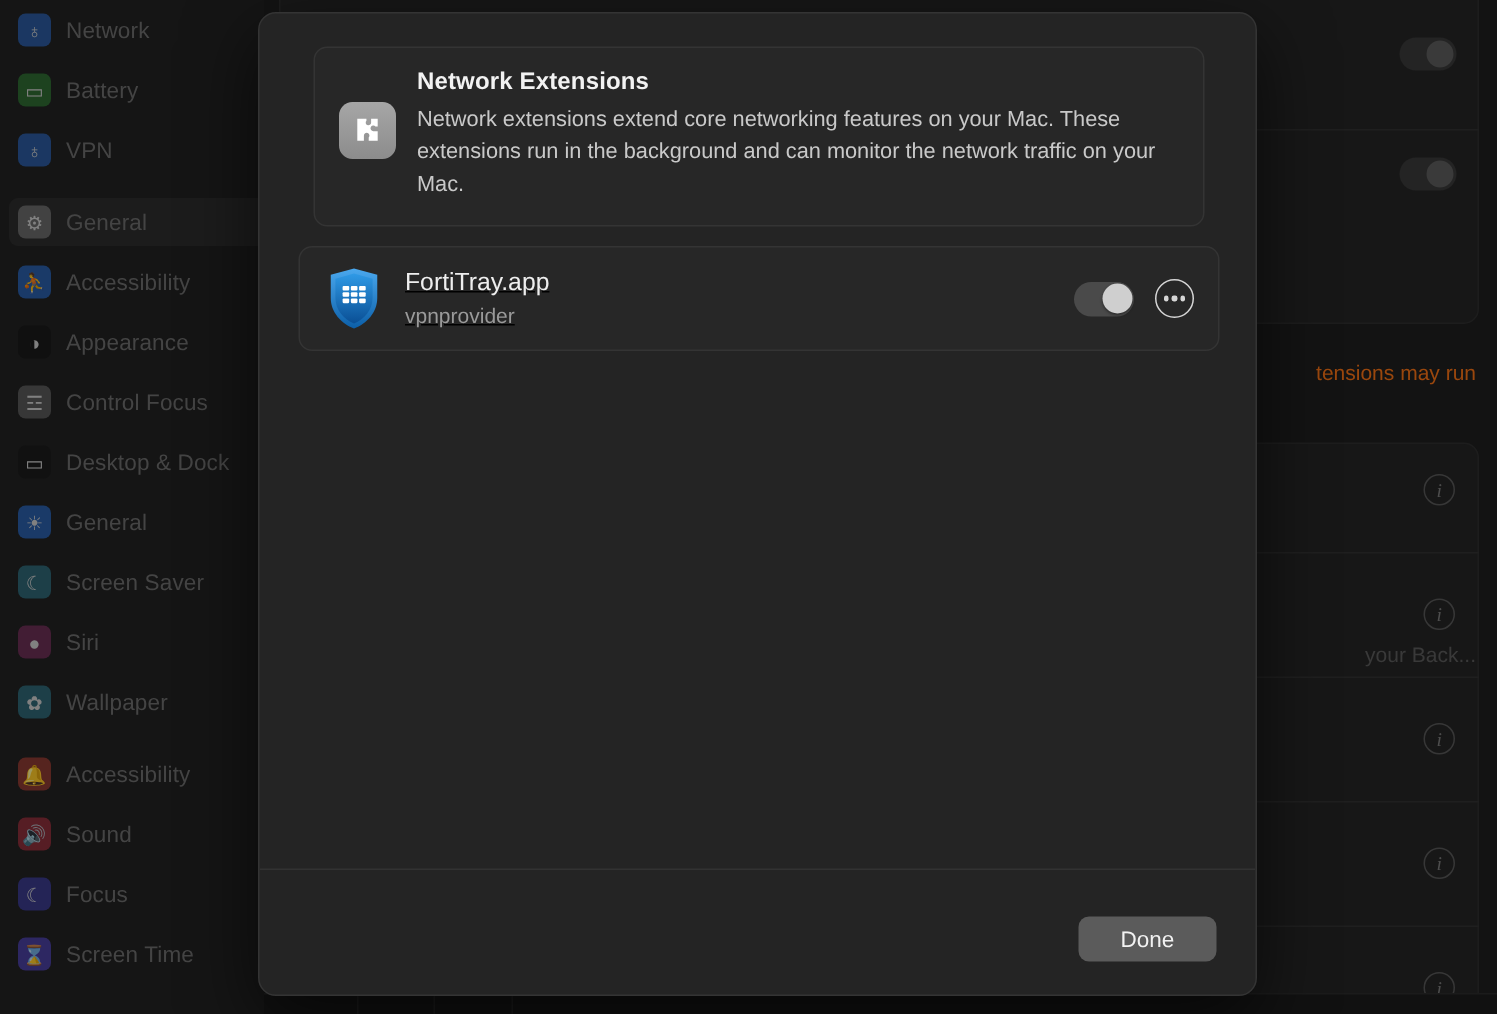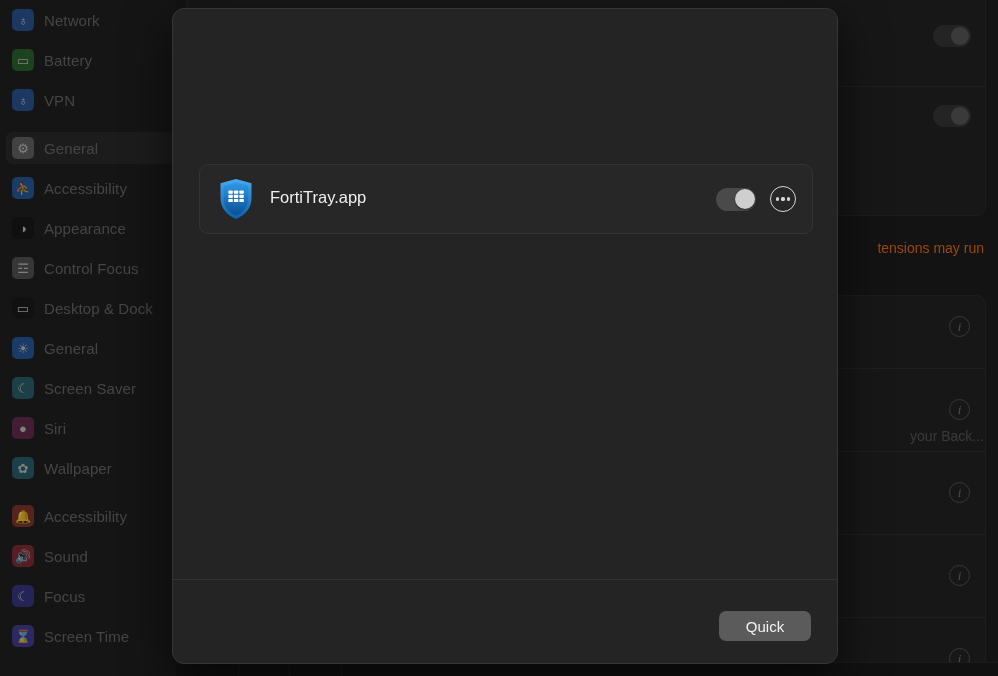--- a/index.html
+++ b/index.html
@@ -121,20 +121,21 @@
     font-size:14.5px; color:#c9c9c9; line-height:1.48;
   }
 
   .ext-card {
     position:absolute; left:26px; top:155px; width:614px;
     background:#272727; border:1px solid #343434; border-radius:9px;
   }
   .ext-row {
     display:flex; align-items:center; height:68px; padding:0 16px 0 16px;
     gap:14px;
+    text-decoration:underline;
   }
   .forti-ico {
     width:40px; height:44px; flex:0 0 40px; position:relative;
   }
   .ext-labels { flex:1; min-width:0; }
   .ext-name {
     font-size:16.5px; color:#eeeeee; line-height:1.2; margin-bottom:3px;
   }
   .ext-sub { font-size:14px; color:#9a9a9a; line-height:1.2; }
 
@@ -288,20 +289,31 @@
     <div class="bottom-strip"></div>
     <div class="strip-div" style="left:238px; bottom:0; height:14px;"></div>
     <div class="strip-div" style="left:289px; bottom:0; height:14px;"></div>
     <div class="strip-div" style="left:341px; bottom:0; height:14px;"></div>
   </div>
 
   <div class="scrim"></div>
 
   <div class="sheet">
 
+    <div class="sheet-head">
+      <div class="puzzle-ico">
+        <svg width="24" height="24" viewBox="0 0 24 24" aria-hidden="true">
+          <path fill="#ffffff" d="M5.2 4.2h6.1v1.3a1.8 1.8 0 1 0 3.1 1.25V4.2h4.4v5.1h-1.5a1.9 1.9 0 1 0-1.25 3.2h2.75v6.3h-6v-2.1a1.85 1.85 0 1 0-3.2-1.25v3.35H5.2Z"></path>
+        </svg>
+      </div>
+      <div class="head-text">
+        <div class="head-title">Network Extensions</div>
+        <div class="head-desc">Network extensions extend core networking features on your Mac. These extensions run in the background and can monitor the network traffic on your Mac.</div>
+      </div>
+    </div>
 
     <div class="ext-card">
       <div class="ext-row">
 
         <div class="forti-ico">
           <svg width="40" height="44" viewBox="0 0 40 44" aria-hidden="true">
             <defs>
               <linearGradient id="shOuter" x1="0" y1="0" x2="0" y2="1">
                 <stop offset="0" stop-color="#4aa8ee"></stop>
                 <stop offset="1" stop-color="#0c5fa8"></stop>
@@ -322,31 +334,32 @@
               <rect x="23.4" y="17.8" width="4.4" height="3.1" rx="0.7"></rect>
               <rect x="12.4" y="22" width="4.4" height="3.1" rx="0.7"></rect>
               <rect x="17.9" y="22" width="4.4" height="3.1" rx="0.7"></rect>
               <rect x="23.4" y="22" width="4.4" height="3.1" rx="0.7"></rect>
             </g>
           </svg>
         </div>
 
         <div class="ext-labels">
           <div class="ext-name">FortiTray.app</div>
+          <div class="ext-sub">vpnprovider</div>
         </div>
 
         <div class="ext-toggle">
           <div class="knob"></div>
         </div>
 
         <div class="more-btn" title="More options">
           <i></i>
             <i></i>
             <i></i>
         </div>
       </div>
     </div>
 
     <div class="sheet-sep"></div>
 
-    <button class="done-btn">Quick</button>
+    <button class="done-btn">Done</button>
   </div>
 </div>
 
 </body></html>

